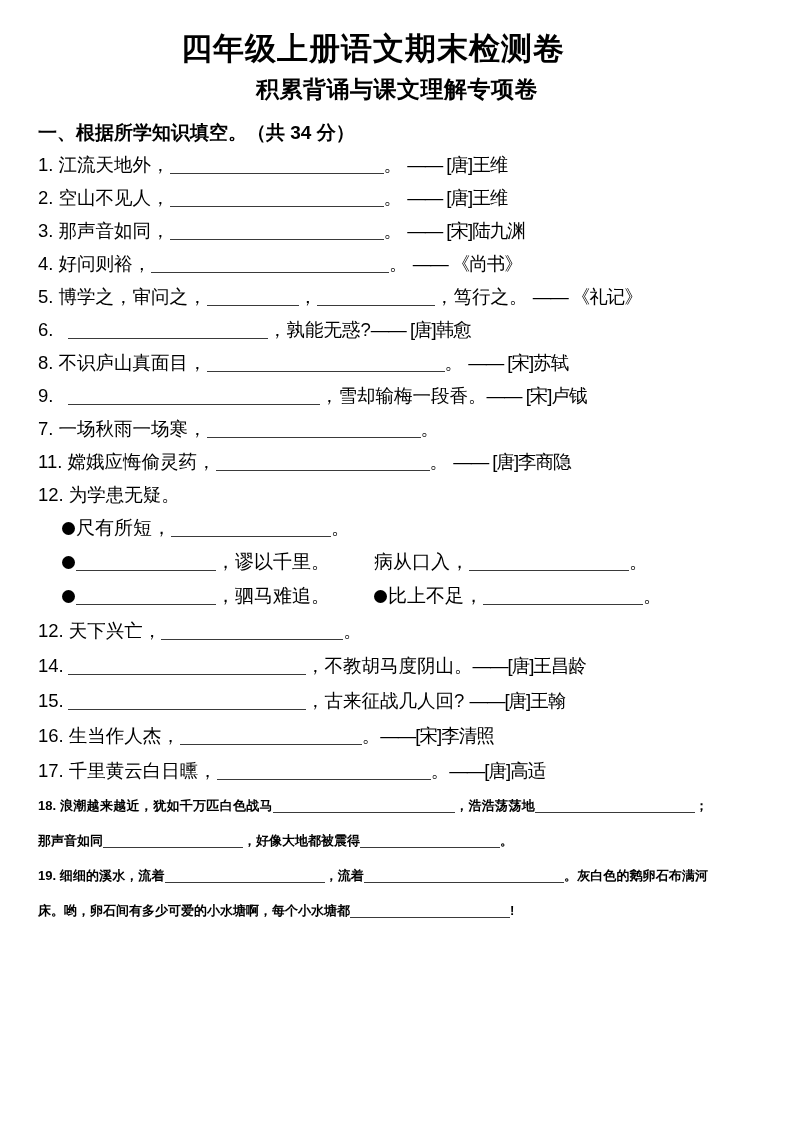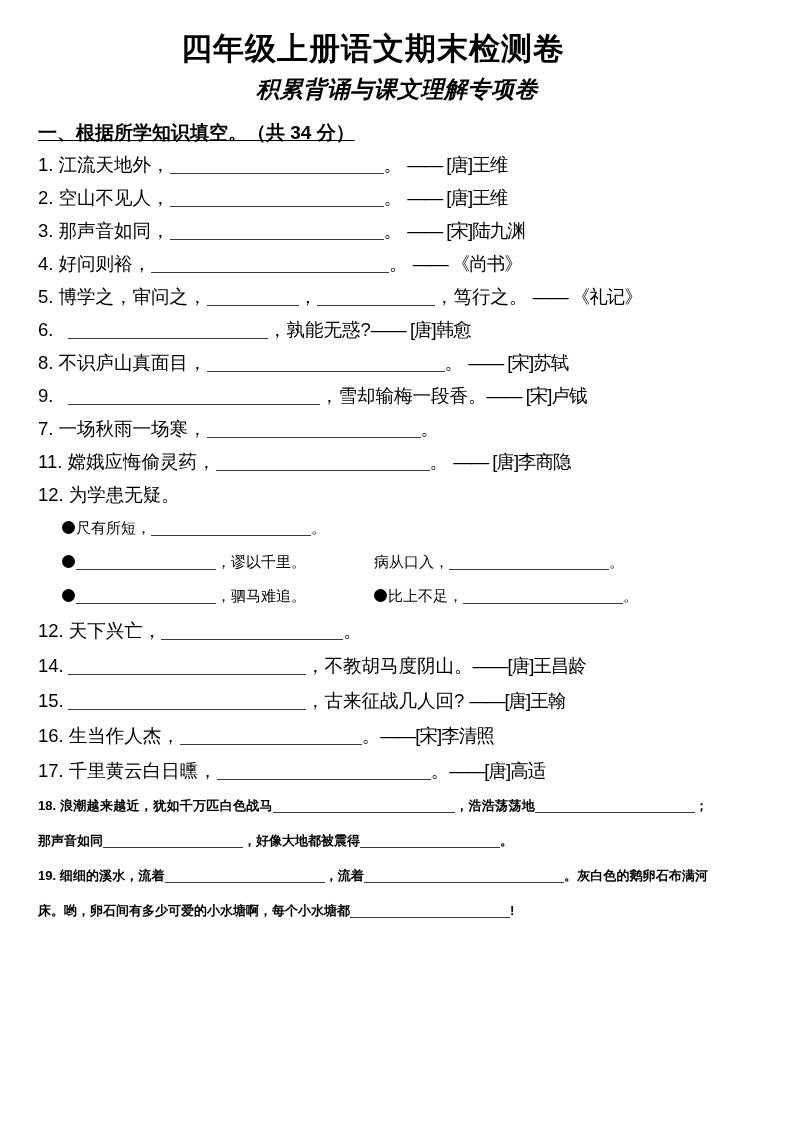--- a/index.html
+++ b/index.html
@@ -36,31 +36,29 @@
   }
   .title-sub {
     text-align: center;
     font-size: 23px;
     font-weight: bold;
     letter-spacing: 0.5px;
     padding-top: 6px;
     padding-left: 48px;
     line-height: 1.25;
     white-space: nowrap;
-    font-style: italic;
   }
 
   
   .section-head {
     font-size: 19px;
     font-weight: bold;
     margin-top: 16px;
     margin-bottom: 2px;
     white-space: nowrap;
-    text-decoration: underline;
   }
   .section-head .pts {
     font-weight: bold;
   }
 
   
   .q {
     font-size: 18.5px;
     line-height: 33px;
     height: 33px;
@@ -90,21 +88,21 @@
   .b-6xl  { width: 252px; }
 
   .dash-sp { letter-spacing: -1px; }
 
   
   .couplets {
     margin-top: 0px;
   }
   .cp-row {
     display: flex;
-    font-size: 15px;
+    font-size: 19px;
     line-height: 34px;
     height: 34px;
     white-space: nowrap;
   }
   .cp-left {
     width: 336px;
     padding-left: 24px;
     box-sizing: border-box;
     flex: 0 0 336px;
   }

